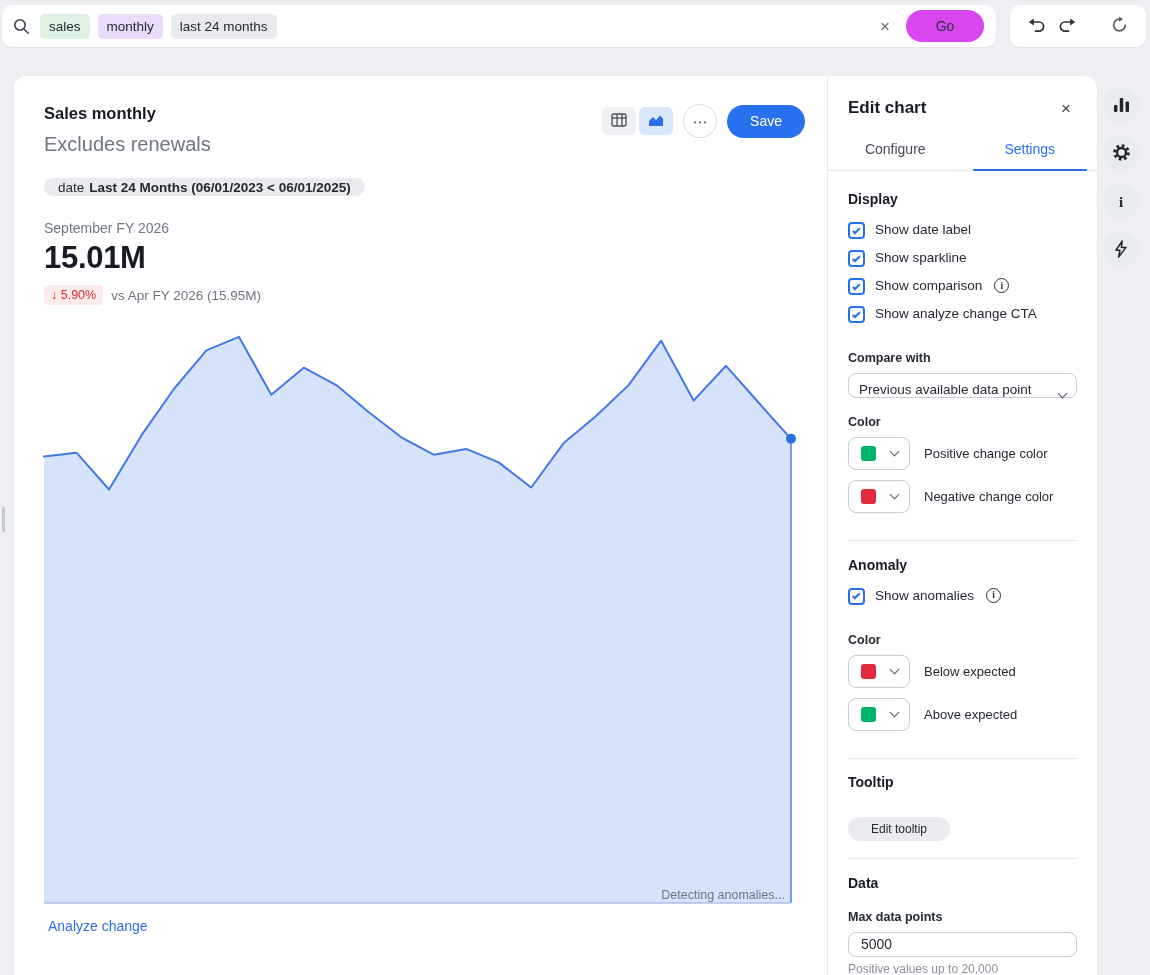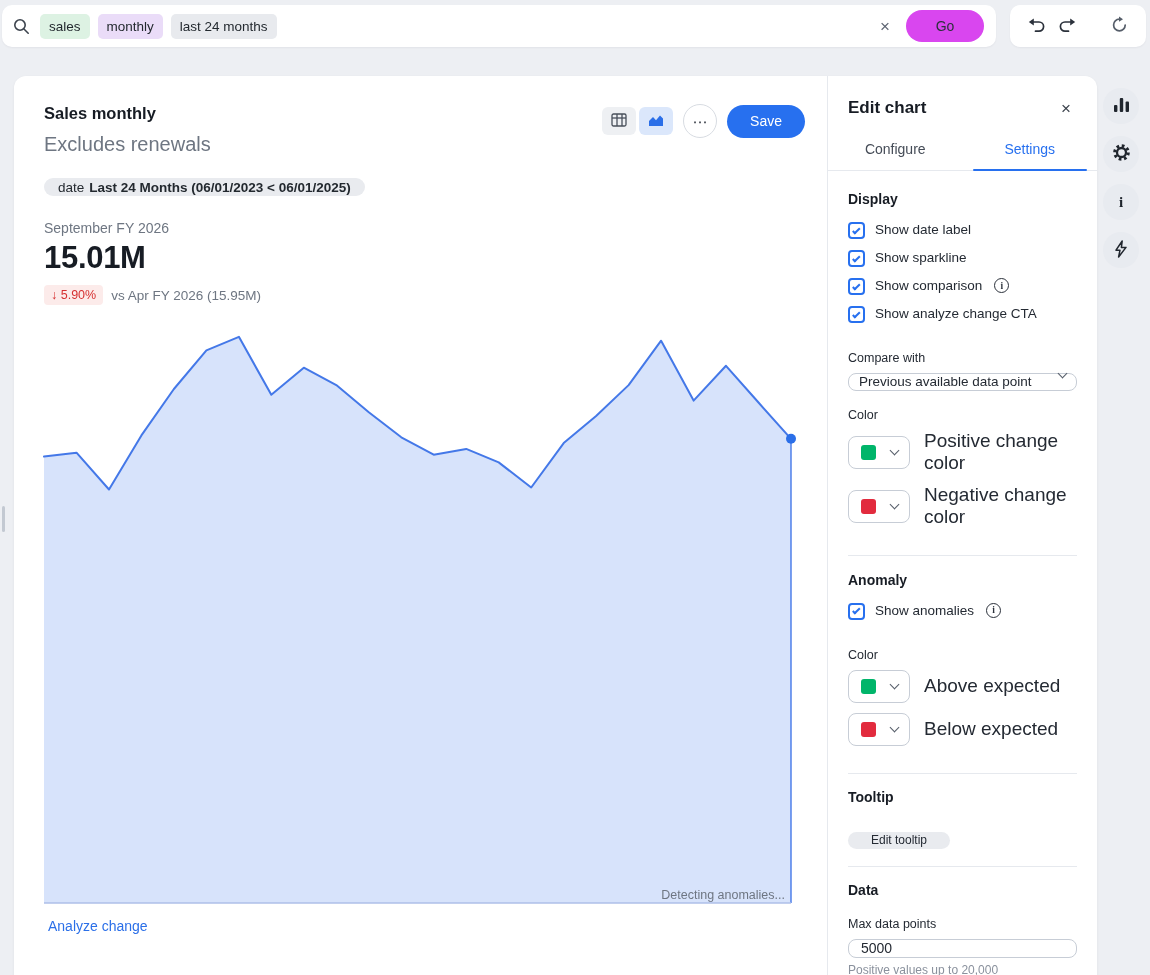--- a/index.html
+++ b/index.html
@@ -85,31 +85,31 @@
   .section-heading{ font-size:14px; font-weight:700; color:#171c24; margin:0 0 15px; }
   .check-row{ display:flex; align-items:flex-start; gap:10px; margin-bottom:11px; cursor:pointer; }
   .checkbox{ width:17px; height:17px; border:2px solid #2770ef; border-radius:4px; flex:none;
     display:flex; align-items:center; justify-content:center; background:#fff; }
   .tick{ width:8px; height:4px; border-left:2px solid #2770ef; border-bottom:2px solid #2770ef;
     transform:rotate(-45deg) translate(0,-1px); }
   .check-label{ font-size:13.5px; color:#242a33; }
   .info-badge{ width:15px; height:15px; border:1.4px solid #2b313b; border-radius:50%;
     font-size:9.5px; display:inline-flex; align-items:center; justify-content:center;
     font-family:"Liberation Serif", serif; font-weight:700; color:#2b313b; margin-left:2px; flex:none; }
-  .field-label{ font-size:12.5px; color:#242a33; margin:17px 0 8px; }
-  .select{ height:35px; border:1px solid #c7cdd6; border-radius:8px; display:flex; align-items:flex-start;
+  .field-label{ font-size:12.5px; color:#242a33; margin:17px 0 8px;font-weight:bold; }
+  .select{ height:35px; border:1px solid #c7cdd6; border-radius:8px; display:flex; align-items:flex-end;
     padding:0 10px; justify-content:space-between; background:#fff; cursor:pointer; }
   .select-value{ white-space:nowrap; overflow:hidden; font-size:13.5px; color:#242a33; }
   .chev{ width:7px; height:7px; border-right:1.6px solid #555d69; border-bottom:1.6px solid #555d69;
     transform:rotate(45deg); flex:none; margin-left:6px; margin-top:-4px; }
   .color-row{ display:flex; align-items:center; gap:14px; margin-bottom:10px; }
   .color-select{ width:62px; height:33px; border:1px solid #c7cdd6; border-radius:8px; background:#fff;
     display:flex; align-items:center; justify-content:center; gap:9px; flex:none; }
   .swatch{ width:15px; height:15px; border-radius:3px; background:#ccc; }
-  .color-label{ font-size:19px; color:#242a33; }
+  .color-label{ font-size:13px; color:#242a33; }
   .divider{ height:1px; background:#e6e9ee; margin:17px 0 16px; }
   .tooltip-btn{ height:34px; padding:0 23px; border:none; border-radius:17px; background:#e9ebef;
     font-size:12px; color:#242a33; align-self:flex-start; margin-top:12px;text-align:center; }
   .mdp-input{ width:100%; height:36px; border:1px solid #c7cdd6; border-radius:8px; padding:0 12px;
     font-size:14px; color:#242a33; font-family:"Liberation Sans", sans-serif; }
   .helper{ font-size:12px; color:#8a919d; margin-top:5px; }
   .panel-footer-line{ height:1px; background:#e6e9ee; margin-top:auto; }
 
   
   .rail{ position:absolute; left:1103px; top:88px; display:flex; flex-direction:column; gap:12px; }
@@ -307,31 +307,31 @@
         <span class="checkbox">
             <span class="tick"></span>
           </span>
         <span class="check-label">Show anomalies</span>
         <span class="info-badge">i</span>
       </label>
 
       <div class="field-label">Color</div>
       <div class="color-row">
         <button class="color-select">
+          <span class="swatch" style="background: rgb(226, 43, 62);"></span>
+          <span class="chev"></span>
+        </button>
+        <span class="color-label">Below expected</span>
+      </div>
+      <div class="color-row">
+        <button class="color-select">
           <span class="swatch" style="background: rgb(0, 181, 106);"></span>
           <span class="chev"></span>
         </button>
         <span class="color-label">Above expected</span>
-      </div>
-      <div class="color-row">
-        <button class="color-select">
-          <span class="swatch" style="background: rgb(226, 43, 62);"></span>
-          <span class="chev"></span>
-        </button>
-        <span class="color-label">Below expected</span>
       </div>
 
       <div class="divider"></div>
 
       <div class="section-heading">Tooltip</div>
       <button class="tooltip-btn">Edit tooltip</button>
 
       <div class="divider"></div>
 
       <div class="section-heading">Data</div>

